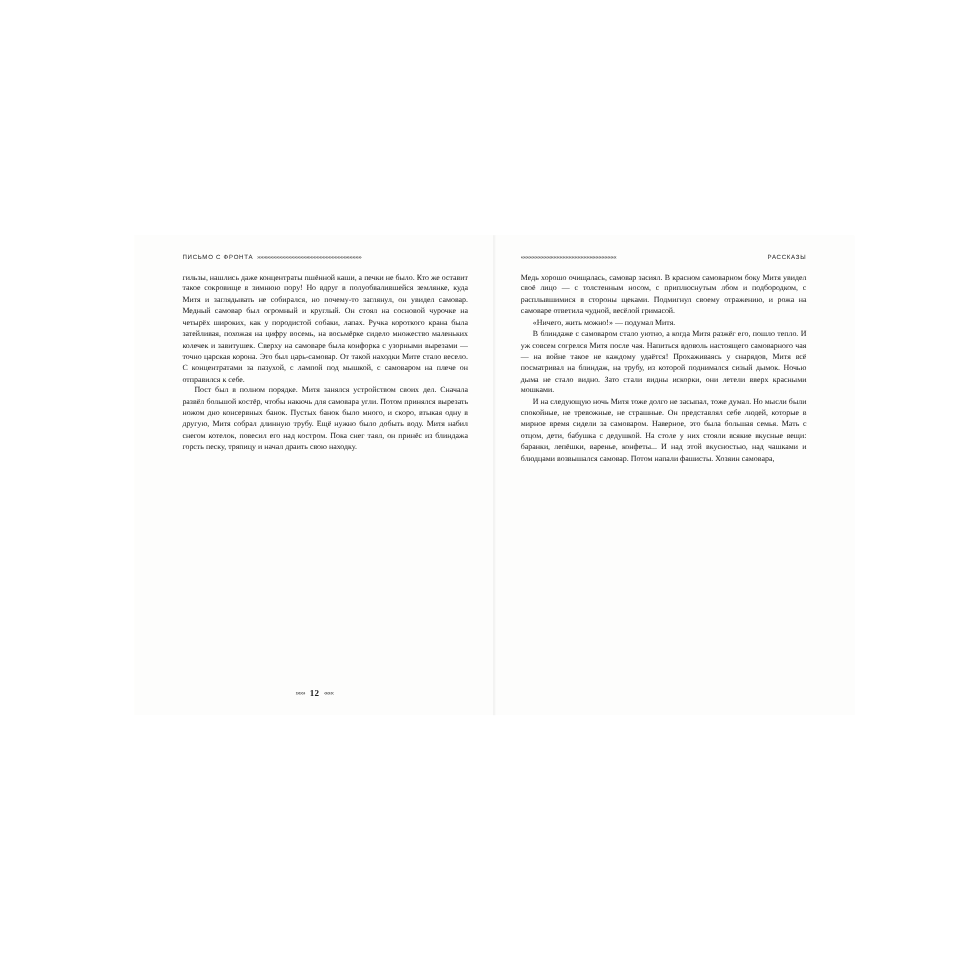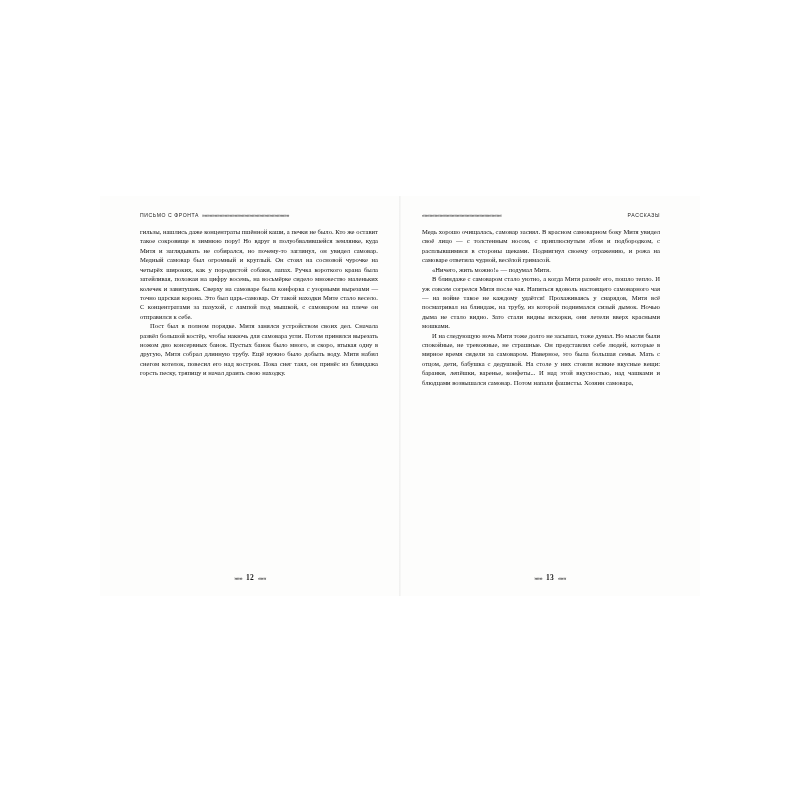--- a/index.html
+++ b/index.html
@@ -6,21 +6,21 @@
     margin: 0;
     padding: 0;
     width: 800px;
     height: 800px;
     background: #ffffff;
     font-family: "Liberation Serif", serif;
   }
 
   #book {
     position: absolute;
-    left: 0;
+    left: 12px;
     top: 0;
     width: 732px;
     height: 800px;
     background: #ffffff;
   }
 
   .spread {
     position: absolute;
     left: 100px;
     top: 196px;
@@ -166,23 +166,18 @@
         <span class="rh-text">РАССКАЗЫ</span>
       </div>
 
       <div class="col">
         <p class="noindent">Медь хорошо очищалась, самовар засиял. В красном самоварном боку Митя увидел своё лицо — с толстенным носом, с приплюснутым лбом и подбородком, с расплывшимися в стороны щеками. Подмигнул своему отражению, и рожа на самоваре ответила чудной, весёлой гримасой.</p>
         <p>«Ничего, жить можно!» — подумал Митя.</p>
         <p>В блиндаже с самоваром стало уютно, а когда Митя разжёг его, пошло тепло. И уж совсем согрелся Митя после чая. Напиться вдоволь настоящего самоварного чая — на войне такое не каждому удаётся! Прохаживаясь у снарядов, Митя всё посматривал на блиндаж, на трубу, из которой поднимался сизый дымок. Ночью дыма не стало видно. Зато стали видны искорки, они летели вверх красными мошками.</p>
         <p>И на следующую ночь Митя тоже долго не засыпал, тоже думал. Но мысли были спокойные, не тревожные, не страшные. Он представлял себе людей, которые в мирное время сидели за самоваром. Наверное, это была большая семья. Мать с отцом, дети, бабушка с дедушкой. На столе у них стояли всякие вкусные вещи: баранки, лепёшки, варенье, конфеты... И над этой вкусностью, над чашками и блюдцами возвышался самовар. Потом напали фашисты. Хозяин самовара,</p>
       </div>
 
-      <div class="folio">
-        <span class="arrows-l">»»»</span>
-        <span class="num">13</span>
-        <span class="arrows-r">«««</span>
-      </div>
     </div>
 
   </div>
 
   <div class="gutter"></div>
 </div>
 
 </body></html>

